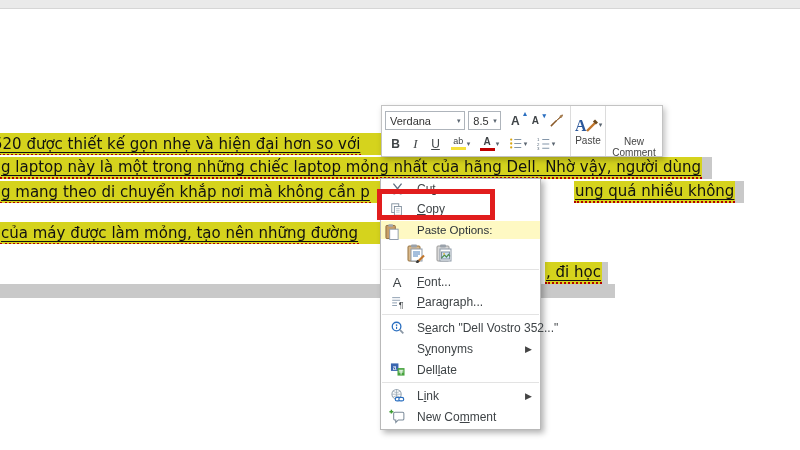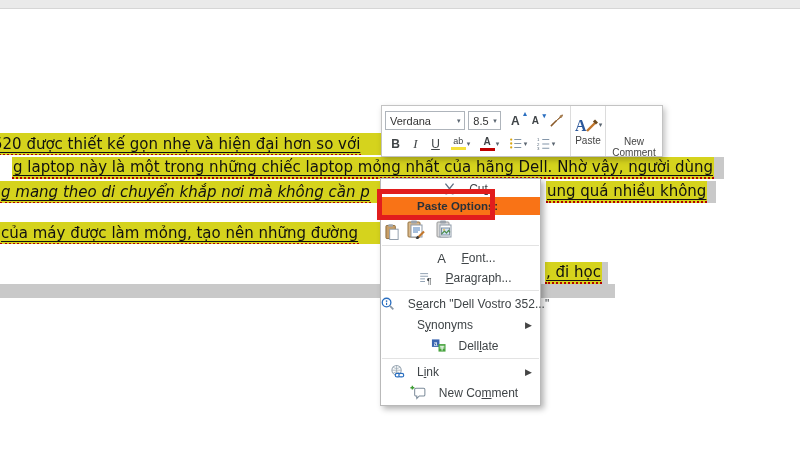--- a/index.html
+++ b/index.html
@@ -39,57 +39,57 @@
   .shrinkA .caret{position:absolute;top:-3px;right:-7px;font-size:7px;color:#2a6fc0;}
   .mb-styles{width:35px;border-right:1px solid #dcdcdc;display:flex;flex-direction:column;align-items:center;justify-content:center;}
   .mb-styles .lbl{font-size:10px;color:#444;margin-top:1px;}
   .mb-comment{width:56px;display:flex;flex-direction:column;align-items:center;justify-content:center;}
   .mb-comment .lbl{font-size:10px;color:#444;text-align:center;line-height:1.15;margin-top:32px;}
 
   
   .ctxmenu{position:absolute;left:380px;top:178px;width:161px;background:#fff;border:1px solid #b9b9b9;
            box-shadow:3px 3px 6px rgba(0,0,0,.3);z-index:20;box-sizing:border-box;padding:1px 0 2px 0;
            font-size:12px;color:#3f4447;}
-  .mi{display:flex;align-items:center;height:20px;padding-left:4px;justify-content:center;}
+  .mi{display:flex;align-items:center;height:20px;padding-left:4px;}
   .mi .ic{width:24px;display:flex;align-items:center;justify-content:center;flex:none;}
   .mi .lab{margin-left:8px;white-space:nowrap;}
   .mi .sp{flex:1;}
   .mi .sub{font-size:9px;color:#444;padding-right:8px;}
   .accel{text-decoration:underline;}
   .mi-cut{height:17px;}
   .mi-copy{height:24px;}
-  .paste-band{height:14px;background:#f97316;display:flex;align-items:center;padding:2px 0 2px 36px;
-              font-weight:bold;color:#2a3138;font-size:11.5px;}
+  .paste-band{height:14px;background:#fef9c3;display:flex;align-items:center;padding:2px 0 2px 36px;
+              font-weight:normal;color:#2a3138;font-size:11.5px;}
   .paste-row{height:28px;display:flex;align-items:center;padding-left:23px;gap:5px;}
   .pbtn{width:22px;height:22px;display:flex;align-items:center;justify-content:center;border:1px solid transparent;}
   .msep{height:1px;background:#e3e3e3;margin:2px 1px;}
   .gutter-paste{position:absolute;left:4px;top:44px;z-index:21;}
   .mi21{height:21px;}
 
   
   .redbox{position:absolute;left:377px;top:189px;width:118px;height:31px;border:5px solid #e11d1d;
           box-sizing:border-box;z-index:30;}
 </style>
 </head>
 <body>
 
 <div id="app">
   <div class="topbar"></div>
 
   <div class="docline" style="left:0;top:133px;width:381px;">
     <span class="clipbox" style="width:381px;"><span class="hl" style="margin-left:-8px;">520 được thiết kế gọn nhẹ và hiện đại hơn so với</span></span>
   </div>
-  <div class="docline" style="left:12px;top:157px;">
+  <div class="docline" style="left:0;top:157px;">
     <span class="hl">g laptop này là một trong những chiếc laptop mỏng nhất của hãng Dell. Nhờ vậy, người dùng</span>
       <span class="selblock" style="width:10px;"></span>
   </div>
-  <div class="docline" style="left:0;top:181px;width:381px;font-style:italic;">
+  <div class="docline" style="left:0;top:181px;width:381px;">
     <span class="clipbox" style="width:381px;"><span class="hl">g mang theo di chuyển khắp nơi mà không cần p</span></span>
   </div>
-  <div class="docline" style="left:546px;top:181px;">
+  <div class="docline" style="left:574px;top:181px;">
     <span class="hl">ung quá nhiều không</span>
       <span class="selblock" style="width:9px;"></span>
   </div>
   <div class="docline" style="left:0;top:222px;width:381px;">
     <span class="clipbox" style="width:381px;"><span class="hl">của máy được làm mỏng, tạo nên những đường</span></span>
   </div>
   <div class="docline" style="left:545px;top:262px;">
     <span class="hl">, đi học</span>
       <span class="selblock" style="width:6px;"></span>
   </div>
@@ -190,20 +190,30 @@
     <div class="mi mi-cut">
       <span class="ic">
         <svg width="13" height="13" viewBox="0 0 16 16">
           <path d="M3 2 L11 12 M13 2 L5 12" stroke="#5e6e80" stroke-width="1.6" fill="none"></path>
           <circle cx="4" cy="13" r="1.8" fill="none" stroke="#5e6e80" stroke-width="1.4"></circle>
           <circle cx="12" cy="13" r="1.8" fill="none" stroke="#5e6e80" stroke-width="1.4"></circle>
         </svg>
       </span>
       <span class="lab"><span>Cu</span><span class="accel">t</span><span></span></span>
     </div>
+    <div class="mi mi-copy">
+      <span class="ic">
+        <svg width="14" height="15" viewBox="0 0 16 16">
+          <rect x="2" y="1.5" width="8" height="10" fill="#fff" stroke="#7c8b9a"></rect>
+          <rect x="5" y="4.5" width="8" height="10" fill="#fff" stroke="#7c8b9a"></rect>
+          <path d="M7 7h4 M7 9h4 M7 11h4" stroke="#9fb0c0" stroke-width=".8"></path>
+        </svg>
+      </span>
+      <span class="lab"><span></span><span class="accel">C</span><span>opy</span></span>
+    </div>
     <div class="paste-band">
       <span>Paste Options:</span>
     </div>
     <span class="gutter-paste">
       <svg width="15" height="18" viewBox="0 0 16 18">
         <rect x="1" y="2" width="10" height="14" rx="1" fill="#c89e66" stroke="#8a6a3a"></rect>
         <rect x="3.5" y="0.8" width="5" height="2.6" rx=".8" fill="#a0a6ad"></rect>
         <rect x="5" y="6" width="9" height="11" fill="#fff" stroke="#8d9aa8"></rect>
       </svg>
     </span>

